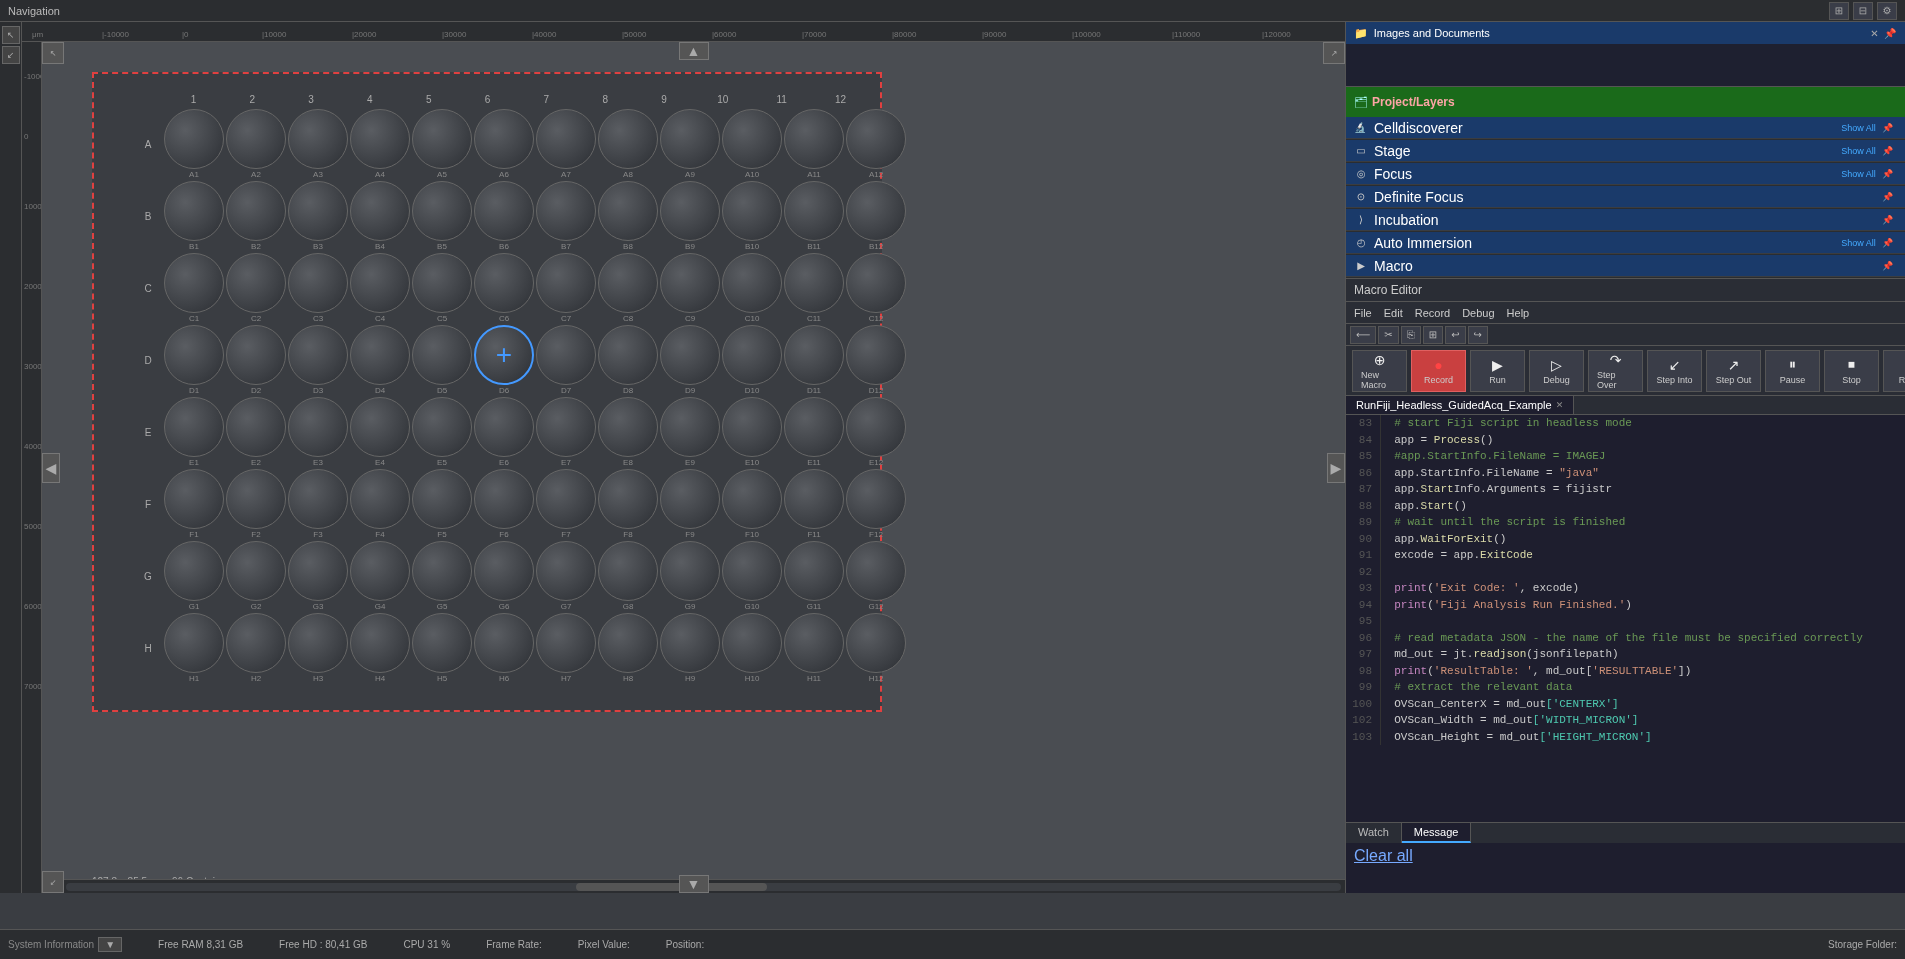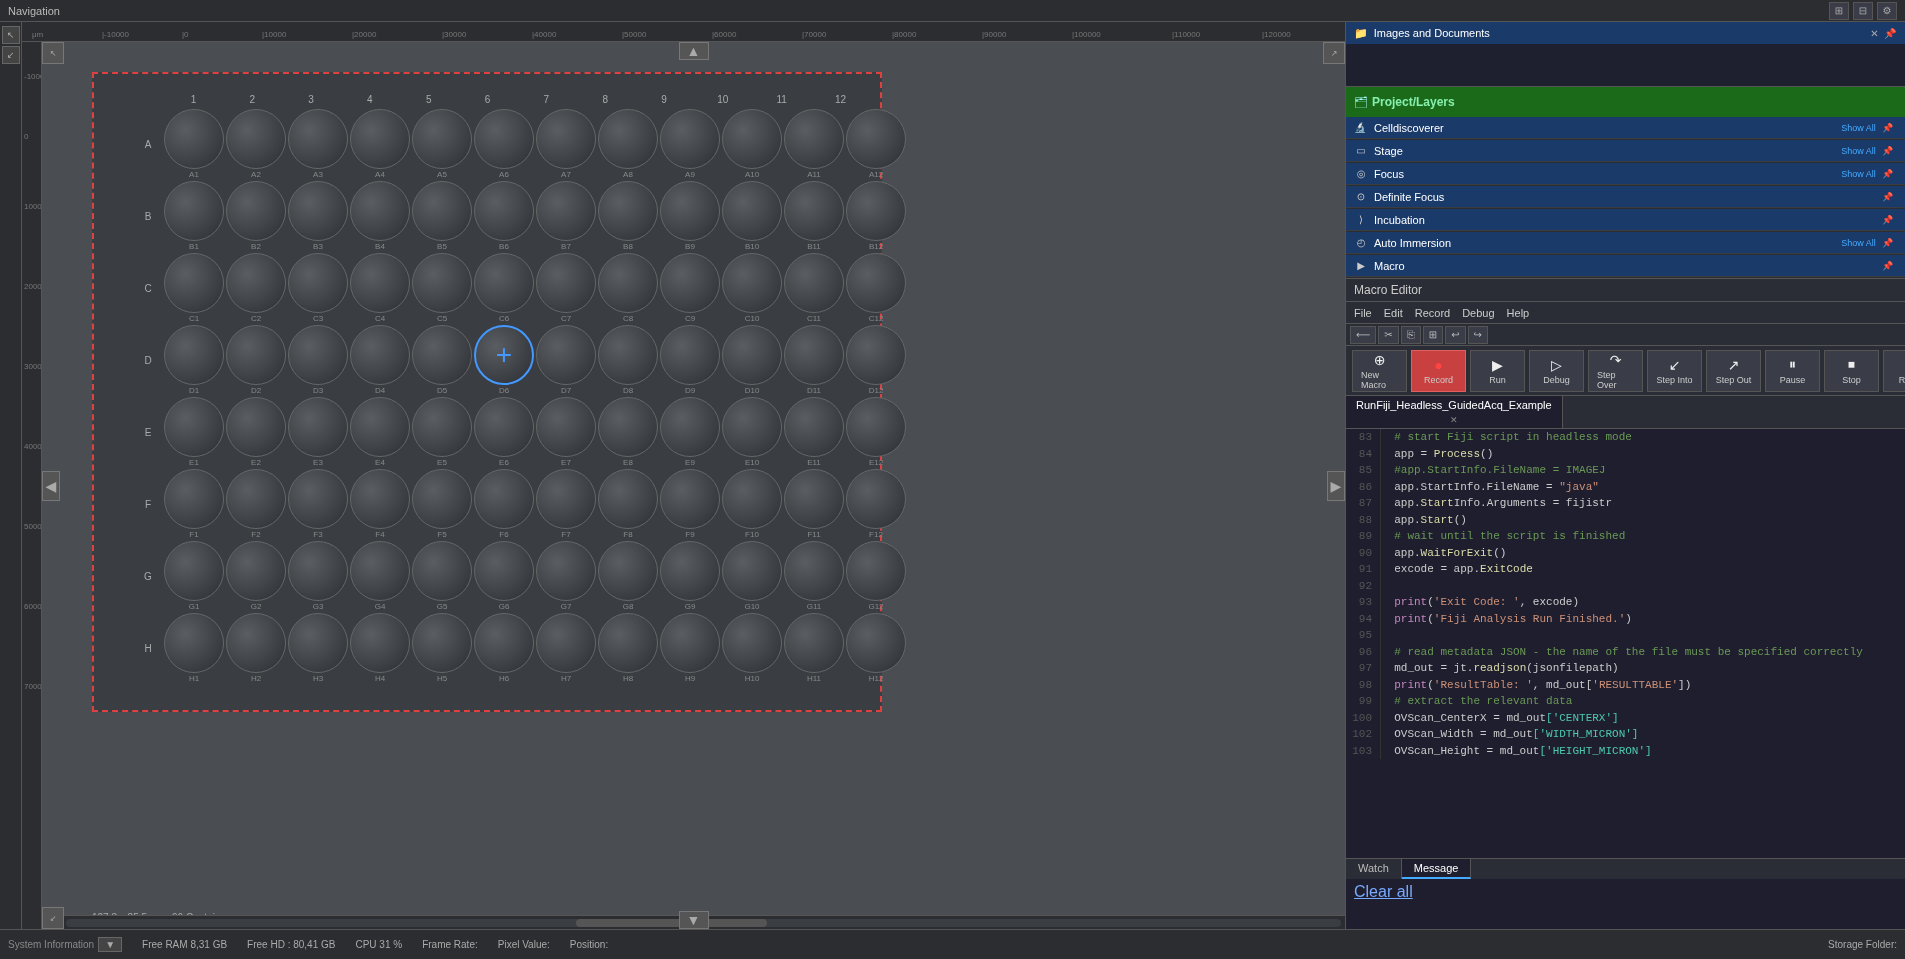--- a/index.html
+++ b/index.html
@@ -239,24 +239,25 @@
     .nav-arrow.bottom-left { bottom: 0; left: 0; width: 22px; height: 22px; font-size: 10px; }
 
     
     .status-bar {
       height: 30px;
       background: #2b2d30;
       border-top: 1px solid #555;
       display: flex;
       align-items: center;
       padding: 0 8px;
-      gap: 20px;
+      gap: 36px;
       font-size: 10px;
       color: #aaa;
       flex-shrink: 0;
+      margin-top: 36px;
     }
     .status-item {
       display: flex;
       align-items: center;
       gap: 4px;
     }
     .status-item .label { color: #888; }
     .status-btn {
       background: #444;
       border: 1px solid #666;
@@ -310,21 +311,21 @@
     }
     .panel-project-header {
       background: #1a6a1a;
       display: flex;
       align-items: center;
       padding: 3px 8px;
       height: 30px;
       gap: 4px;
     }
     .panel-project-title {
-      color: #86efac;
+      color: #fca5a5;
       font-size: 12px;
       font-weight: bold;
       flex: 1;
     }
 
     
     .layer-list {
       background: #2b2d30;
     }
     .layer-item {
@@ -342,21 +343,21 @@
       height: 14px;
       margin-right: 6px;
       font-size: 10px;
       display: flex;
       align-items: center;
       justify-content: center;
     }
     .layer-name {
       flex: 1;
       color: #fff;
-      font-size: 11px;
+      font-size: 14px;
     }
     .layer-actions {
       display: flex;
       gap: 4px;
       align-items: center;
     }
     .layer-action-btn {
       font-size: 9px;
       color: #aaa;
       cursor: pointer;
@@ -472,21 +473,20 @@
     }
     .macro-tab {
       padding: 3px 10px;
       font-size: 11px;
       color: #bbb;
       cursor: pointer;
       border-right: 1px solid #555;
       display: flex;
       align-items: center;
       gap: 4px;
-      flex-direction: column;
     }
     .macro-tab.active {
       background: #1e1e2e;
       color: #fff;
     }
     .macro-tab-close {
       font-size: 9px;
       color: #888;
       cursor: pointer;
     }

